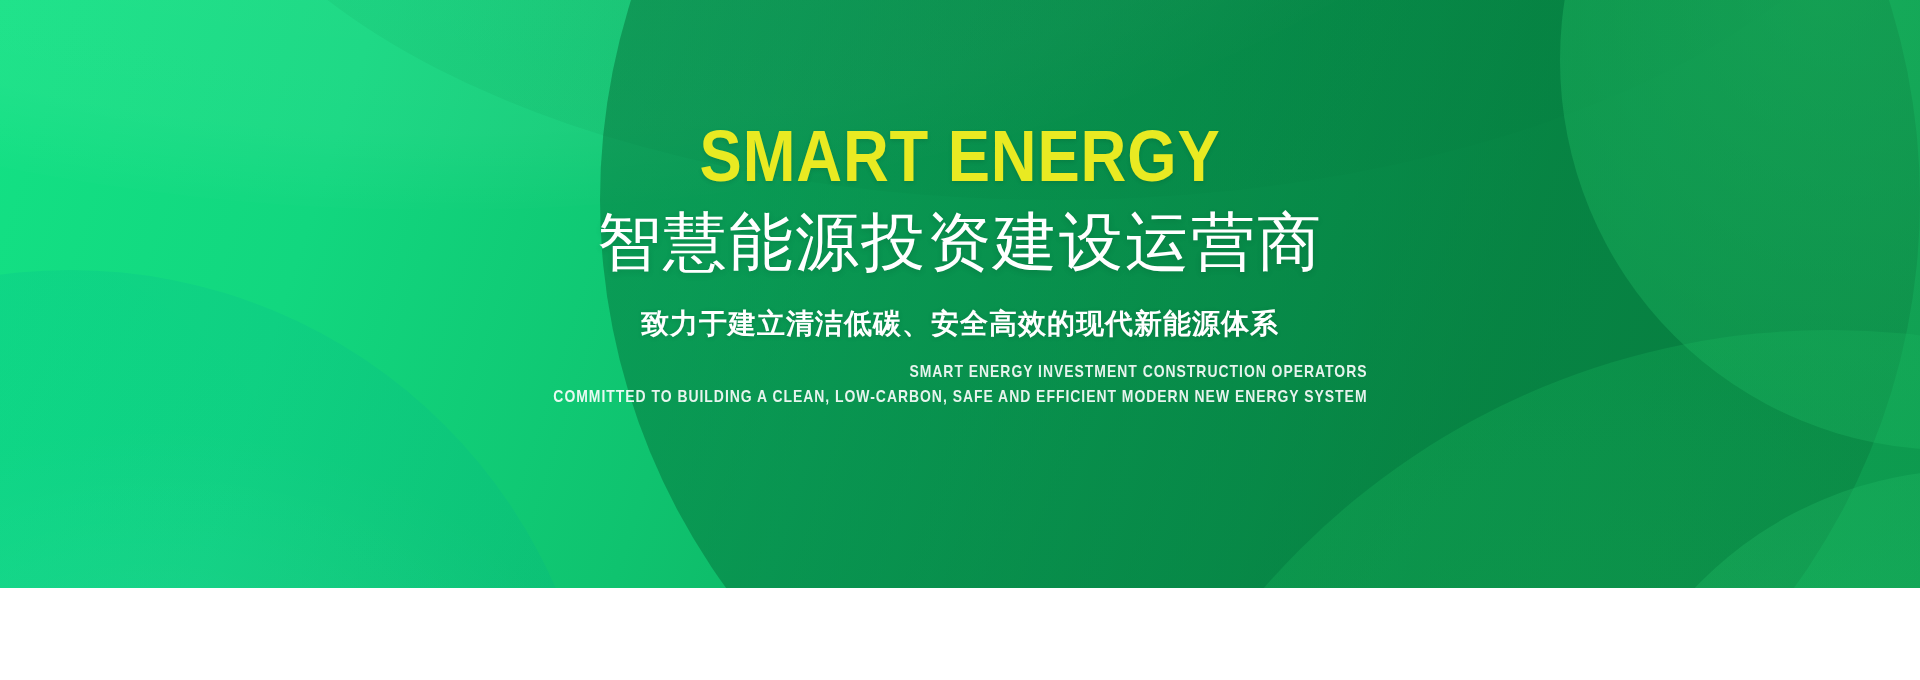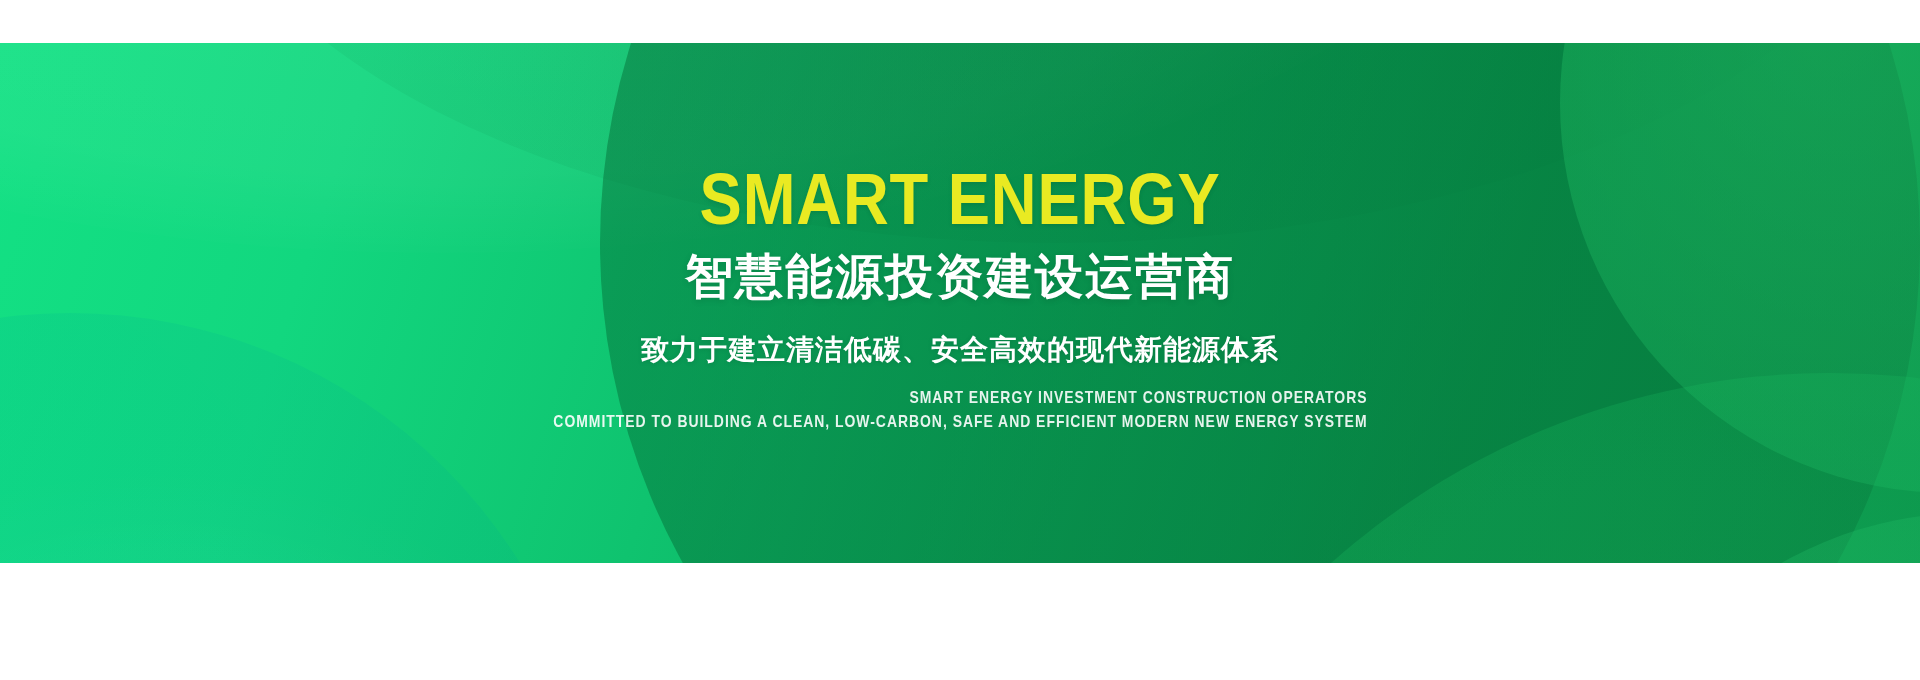--- a/index.html
+++ b/index.html
@@ -3,25 +3,24 @@
 <meta charset="utf-8">
 <style>
   html, body {
     margin: 0;
     padding: 0;
     background: #ffffff;
   }
   #banner {
     position: relative;
     width: 1920px;
-    height: 520px;
+    height: 588px;
     overflow: hidden;
     font-family: "Liberation Sans", "DejaVu Sans", sans-serif;
     background: linear-gradient(108deg, #13e184 0%, #12d77f 18%, #0fc36f 38%, #0cad5e 58%, #0a9b50 76%, #0a8f49 100%);
-    margin-top: 43px;
   }
 
   
   .blob {
     position: absolute;
     border-radius: 50%;
     pointer-events: none;
   }
 
   
@@ -115,23 +114,23 @@
     letter-spacing: 1px;
     color: #e9ea22;
     transform: scaleX(0.88);
     transform-origin: center;
     white-space: nowrap;
     text-shadow: 0 2px 5px rgba(0,0,0,0.10);
   }
 
   .headline-cn {
     margin-top: 16px;
-    font-size: 48px;
+    font-size: 64px;
     line-height: 1.08;
-    font-weight: 700;
+    font-weight: 400;
     color: #ffffff;
     letter-spacing: 2px;
     white-space: nowrap;
     text-shadow: 0 2px 6px rgba(0,0,0,0.12);
   }
 
   .subhead-cn {
     margin-top: 32px;
     font-size: 28px;
     line-height: 1.1;

